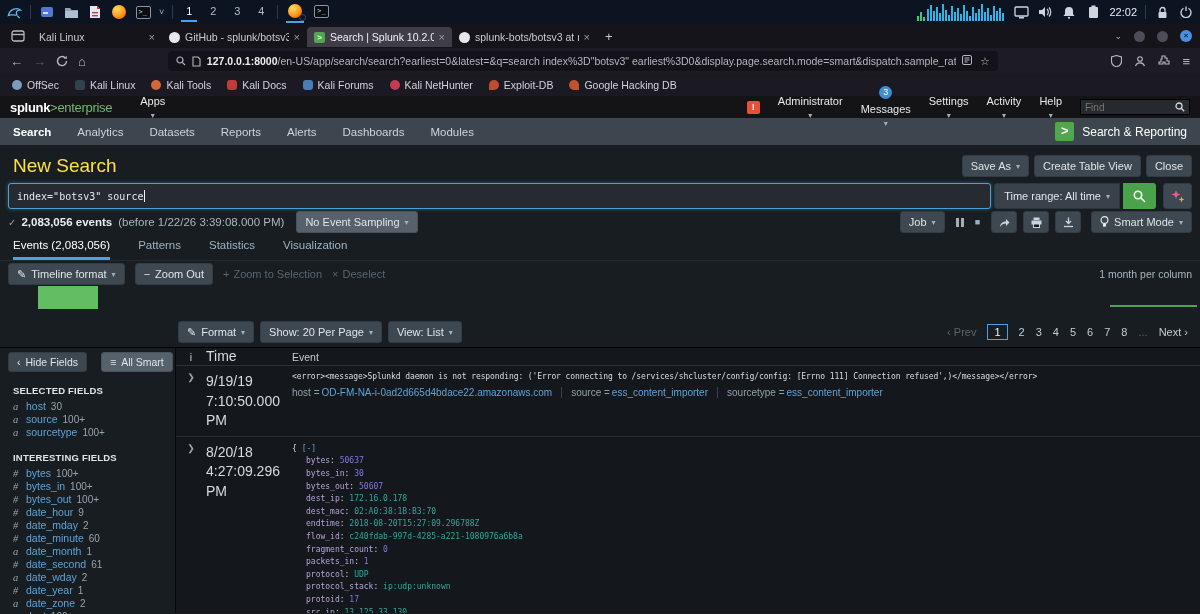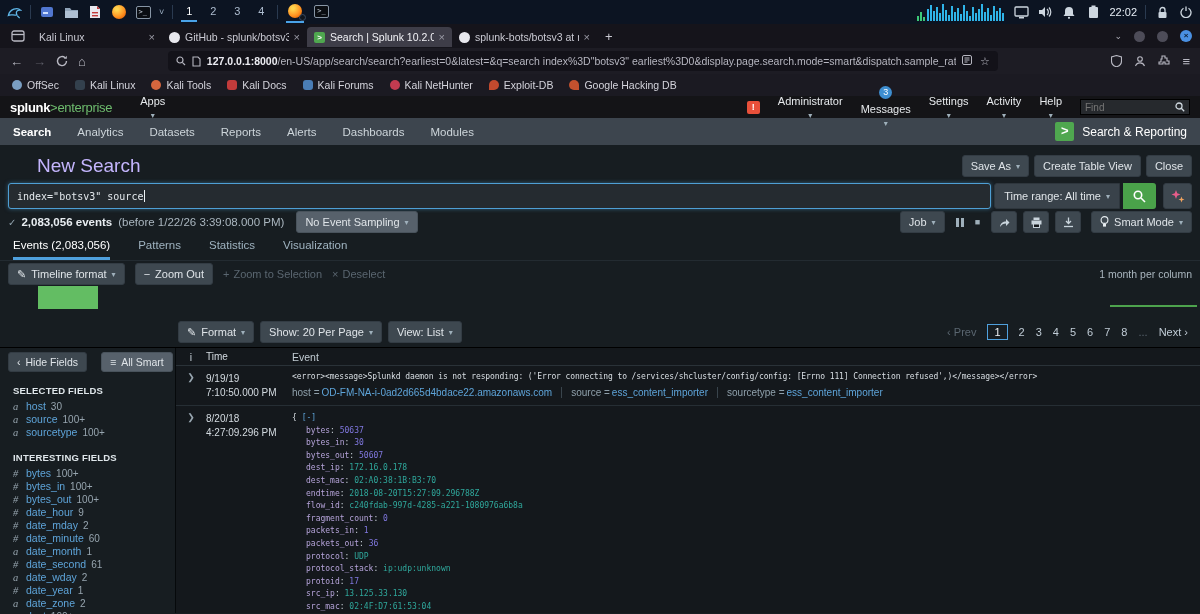--- a/index.html
+++ b/index.html
@@ -96,21 +96,21 @@
 
   
   .page { position:relative; height:468px; background:#171d21; color:#dfe4e8; }
   .btn { background:#3e4850; border:1px solid #333c44; border-radius:3px; color:#dfe4e8;
     font-size:11px; height:22px; display:inline-flex; align-items:center; gap:5px; padding:0 8px; }
   .btn.lighter { background:#57616b; border-color:#49535c; }
   .icon-btn { width:26px; justify-content:center; padding:0; }
   .dis { color:#5a6670; font-size:11px; display:inline-flex; align-items:center; gap:4px; }
 
   #ns-header { position:absolute; top:10px; left:13px; right:8px; display:flex; align-items:center; }
-  .page-title { font-size:19px; font-weight:500; color:#c4b5fd;margin-left:24px; }
+  .page-title { font-size:19px; font-weight:500; color:#fde047; }
   .ns-actions { margin-left:auto; display:flex; gap:5px; }
 
   #search-row { position:absolute; top:38px; left:8px; right:8px; display:flex; gap:3px; }
   .query-box { flex:1; height:26px; background:#252b30; border:1px solid #4e9fd4;
     box-shadow:0 0 4px rgba(78,159,212,.5); border-radius:3px; display:flex; align-items:center;
     padding:0 8px; font-family:"DejaVu Sans Mono",monospace; font-size:10px; color:#e3e8ec; }
   .caret-bar { display:inline-block; width:1px; height:12px; background:#eef4f8; margin-left:1px; }
   .tr-btn { height:26px; background:#39424a; border:1px solid #2e363d; border-radius:3px 0 0 3px;
     display:flex; align-items:center; gap:5px; padding:0 9px; font-size:11px; }
   .go-btn { width:33px; height:26px; background:#4aa24a; border-radius:0 3px 3px 0;
@@ -153,21 +153,21 @@
   .fld { display:flex; align-items:baseline; gap:5px; margin-left:13px; line-height:13px;
     font-size:10.5px; }
   .fld-type { font-style:italic; color:#97a5af; width:8px; font-family:"Liberation Serif",serif; }
   .fld-name { color:#5ea4d9; }
   .fld-count { color:#97a5af; font-size:10px; }
 
   #results { flex:1; background:#14181c; overflow:hidden; }
   .t-head { display:flex; height:18px; align-items:center; border-bottom:1px solid #2a3238;
     font-size:10.5px; color:#c2ccd3; }
   .col-i { width:30px; text-align:center; flex:0 0 auto; }
-  .col-time { width:86px; flex:0 0 auto; font-size:10px; color:#d4dbe1; line-height:1.4; }
+  .col-time { width:86px; flex:0 0 auto; font-size:14px; color:#d4dbe1; line-height:1.4; }
   .col-event { flex:1; min-width:0; }
   .ev-row { display:flex; padding:6px 0 5px; border-bottom:1px solid #262e34; }
   .row-chevron { color:#98a6b0; font-size:9px; }
   .raw { font-family:"DejaVu Sans Mono",monospace; font-size:8px; color:#d8dee3;
     white-space:nowrap; overflow:hidden; letter-spacing:-0.1px; }
   .meta { margin-top:6px; font-size:10px; color:#8fa0ab; display:flex; }
   .m-group { display:flex;text-align:center; }
   .m-group.sep { border-left:1px solid #39444c; margin-left:9px; padding-left:9px; }
   .m-val { color:#5ea4d9; margin-left:2px; }
   .json-line { font-family:"DejaVu Sans Mono",monospace; font-size:8px; line-height:12.6px;
@@ -762,21 +762,20 @@
             <div class="json-line"><span class="jbrace">{</span> <span class="jlink">[-]</span></div>
             <div class="json-line ind"><span class="jkey">bytes</span><span class="jval num">50637</span></div>
             <div class="json-line ind"><span class="jkey">bytes_in</span><span class="jval num">30</span></div>
             <div class="json-line ind"><span class="jkey">bytes_out</span><span class="jval num">50607</span></div>
             <div class="json-line ind"><span class="jkey">dest_ip</span><span class="jval str">172.16.0.178</span></div>
             <div class="json-line ind"><span class="jkey">dest_mac</span><span class="jval str">02:A0:38:1B:B3:70</span></div>
             <div class="json-line ind"><span class="jkey">endtime</span><span class="jval str">2018-08-20T15:27:09.296788Z</span></div>
             <div class="json-line ind"><span class="jkey">flow_id</span><span class="jval str">c240fdab-997d-4285-a221-1080976a6b8a</span></div>
             <div class="json-line ind"><span class="jkey">fragment_count</span><span class="jval num">0</span></div>
             <div class="json-line ind"><span class="jkey">packets_in</span><span class="jval num">1</span></div>
-            <div class="json-line ind"><span class="jkey">packets_out</span><span class="jval num">36</span></div>
             <div class="json-line ind"><span class="jkey">protocol</span><span class="jval str">UDP</span></div>
             <div class="json-line ind"><span class="jkey">protocol_stack</span><span class="jval str">ip:udp:unknown</span></div>
             <div class="json-line ind"><span class="jkey">protoid</span><span class="jval num">17</span></div>
             <div class="json-line ind"><span class="jkey">src_ip</span><span class="jval str">13.125.33.130</span></div>
             <div class="json-line ind"><span class="jkey">src_mac</span><span class="jval str">02:4F:D7:61:53:04</span></div>
           </span>
         </div>
       </div>
     </div>
 

